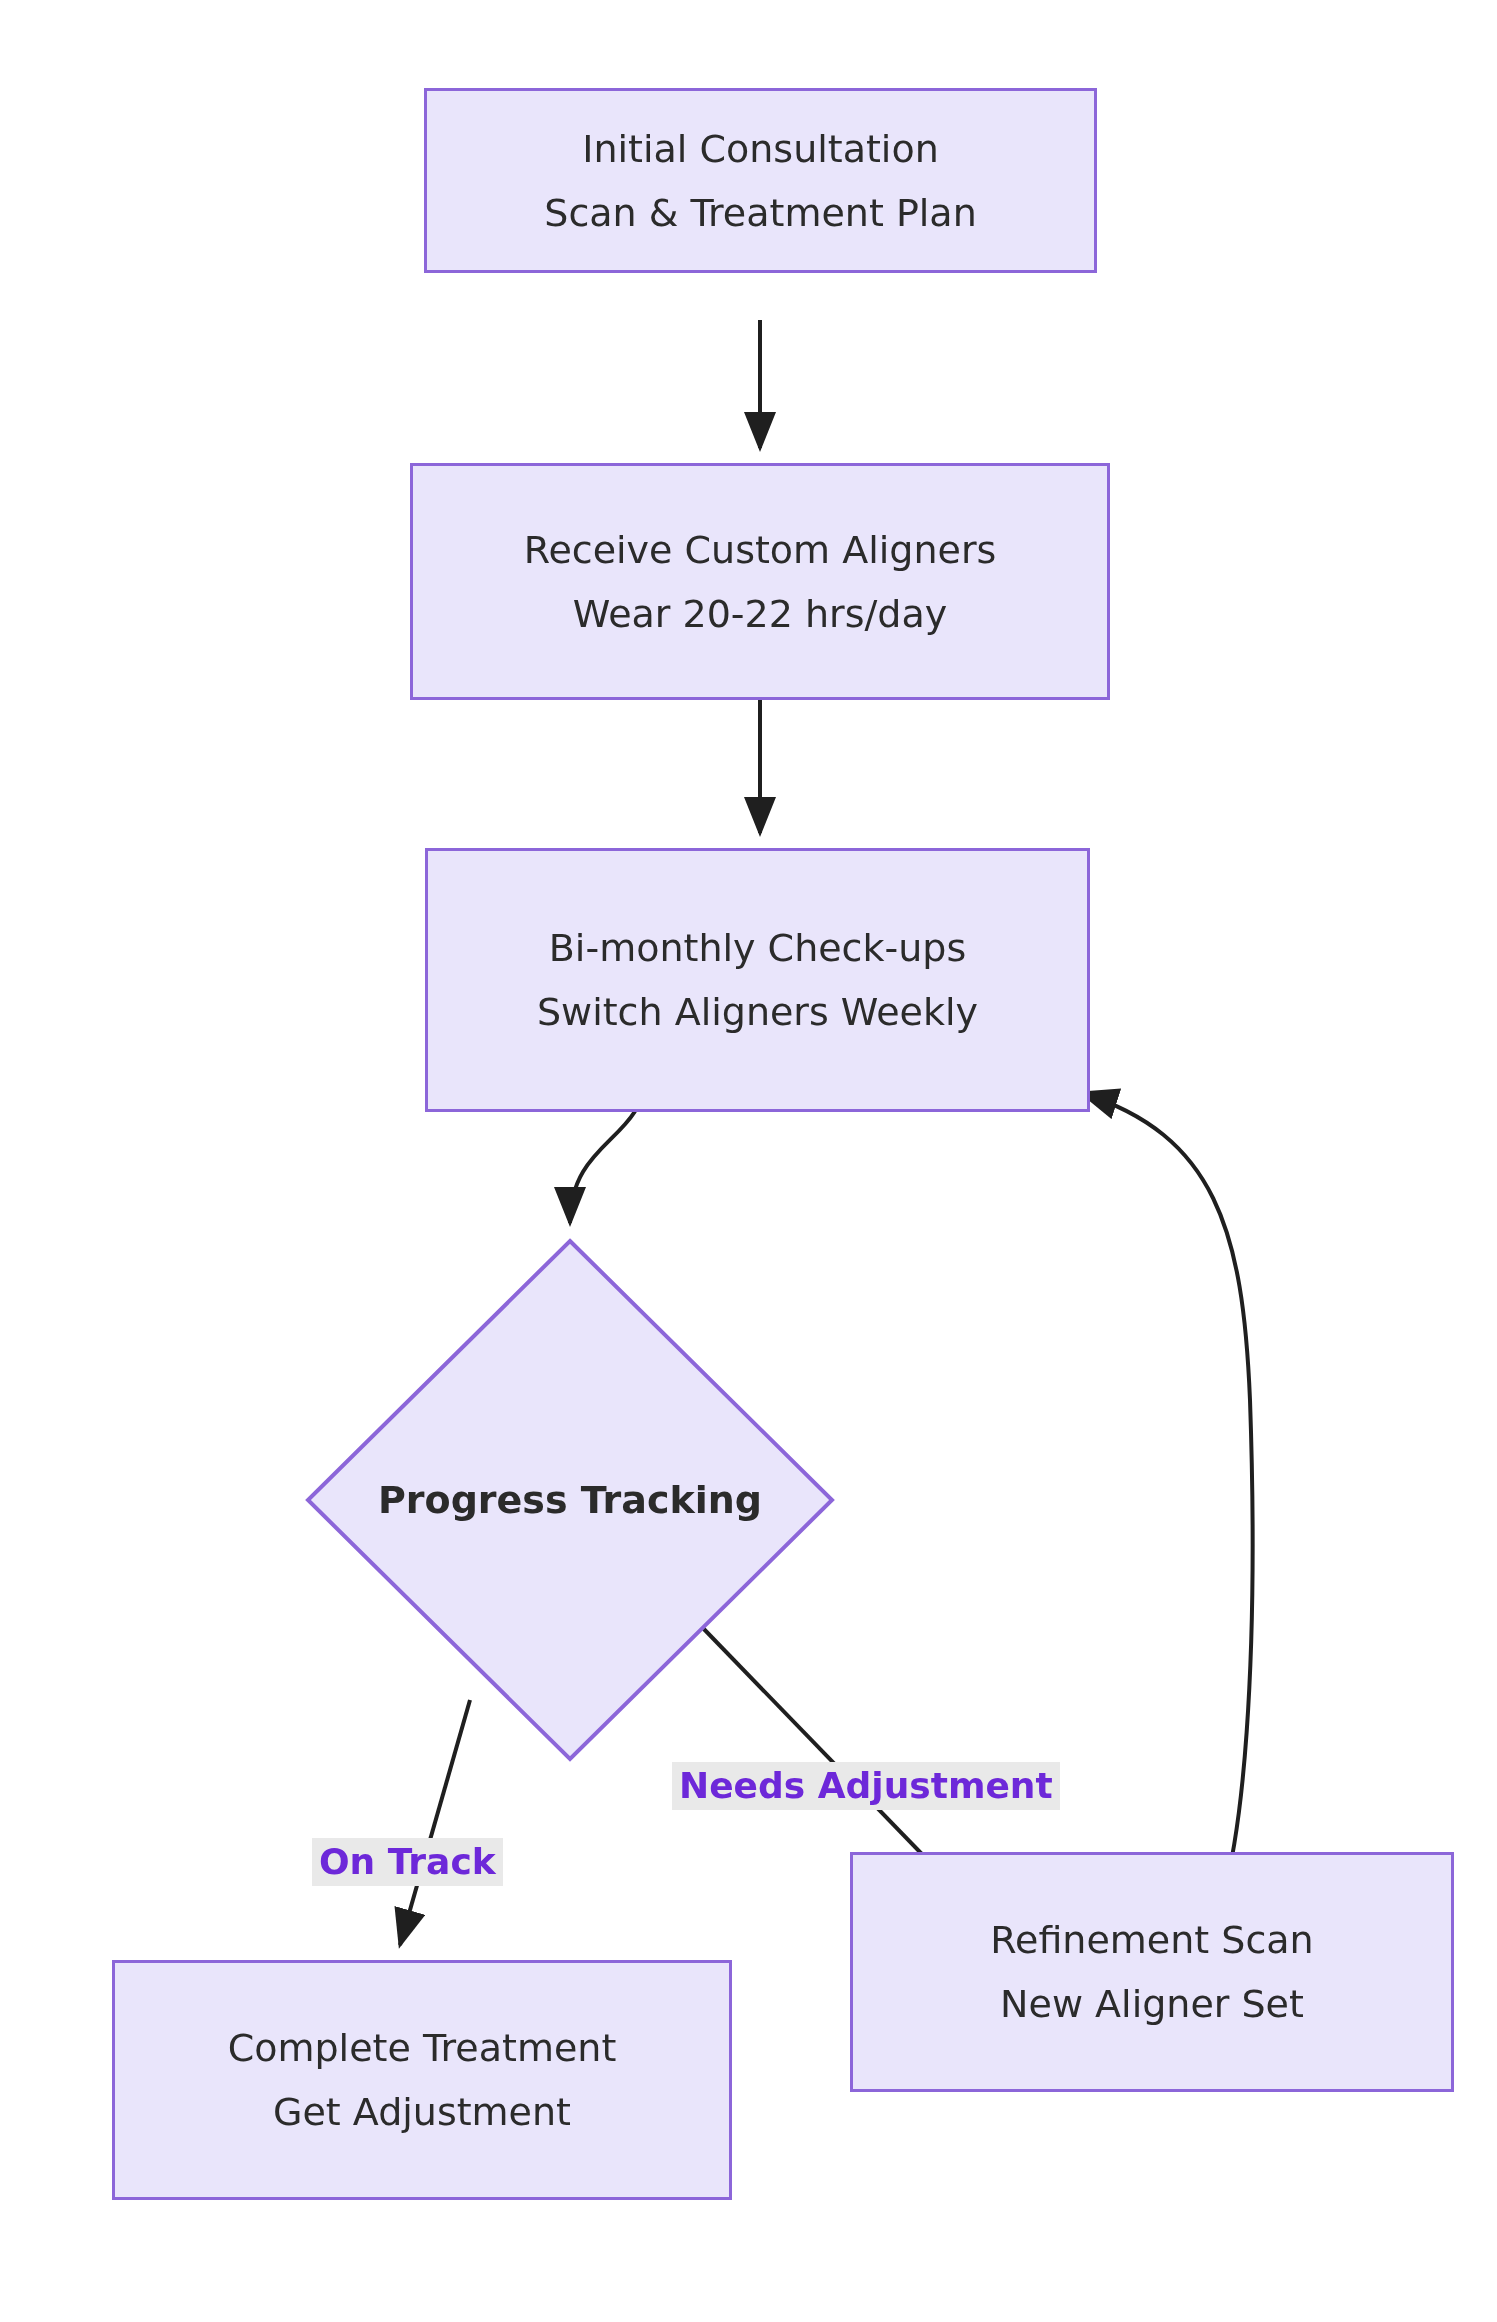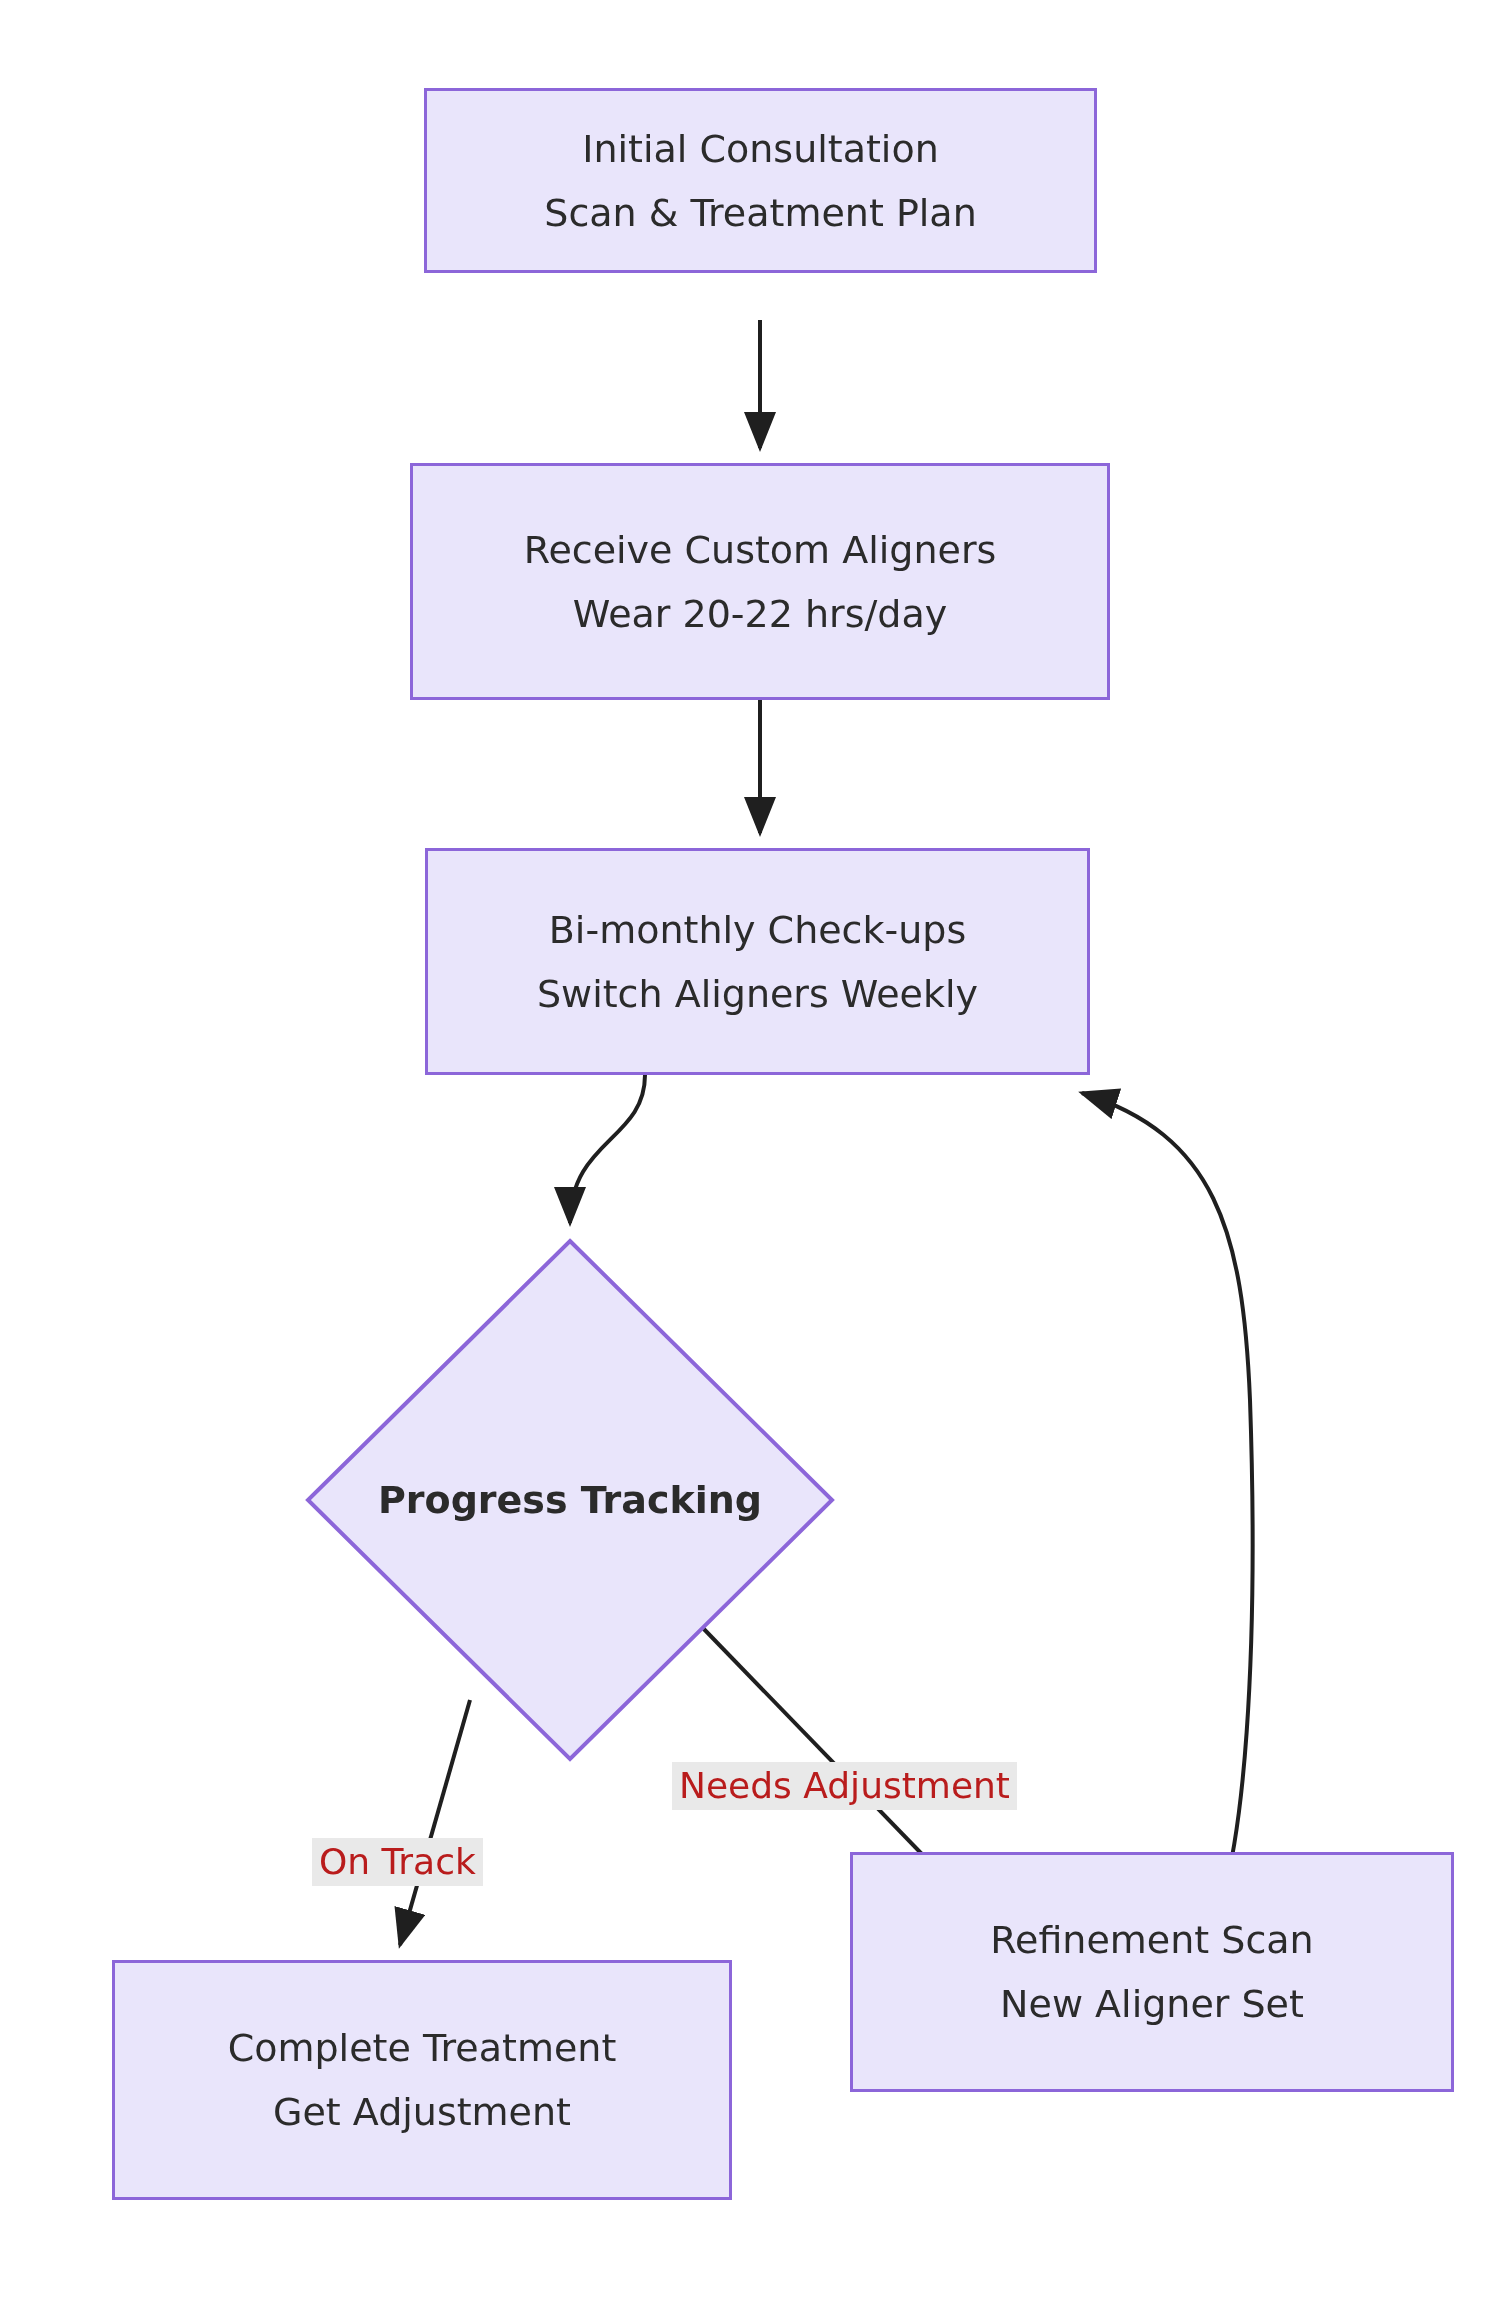--- a/index.html
+++ b/index.html
@@ -63,25 +63,26 @@
     color: #2b2b2b;
     font-size: 38px;
     text-align: center;
     white-space: nowrap;
     font-weight: bold;
   }
 
   .edge-label {
     position: absolute;
     background: #e9e9e9;
-    color: #b91c1c;
+    color: #6d28d9;
     font-size: 36px;
     line-height: 1.18;
     padding: 3px 7px;
     white-space: nowrap;
+    font-weight: bold;
   }
 </style>
 </head>
 <body>
 
 <div id="canvas">
 
   <svg id="edges" viewBox="0 0 1497 2322" width="1497" height="2322" xmlns="http://www.w3.org/2000/svg">
     <defs>
       <marker id="arrowhead" markerWidth="10" markerHeight="8" refX="9" refY="4" orient="auto" markerUnits="strokeWidth">
@@ -105,21 +106,21 @@
   <div class="node" style="left:424px; top:88px; width:673px; height:185px;">
     <span class="line1">Initial Consultation</span>
     <span class="line2">Scan &amp; Treatment Plan</span>
   </div>
 
   <div class="node" style="left:410px; top:463px; width:700px; height:237px;">
     <span class="line1">Receive Custom Aligners</span>
     <span class="line2">Wear 20-22 hrs/day</span>
   </div>
 
-  <div class="node" style="left:425px; top:848px; width:665px; height:227px;">
+  <div class="node" style="left:425px; top:848px; width:665px; height:264px;">
     <span class="line1">Bi-monthly Check-ups</span>
     <span class="line2">Switch Aligners Weekly</span>
   </div>
 
   <div class="diamond-wrap" style="left:305px; top:1238px; width:530px; height:524px;">
     <svg class="diamond-shape" width="530" height="524" viewBox="0 0 530 524" xmlns="http://www.w3.org/2000/svg">
       <polygon points="265,3 527,262 265,521 3,262" fill="#e9e5fb" stroke="#8c66d9" stroke-width="4"></polygon>
     </svg>
     <div class="diamond-label">Progress Tracking</div>
   </div>

